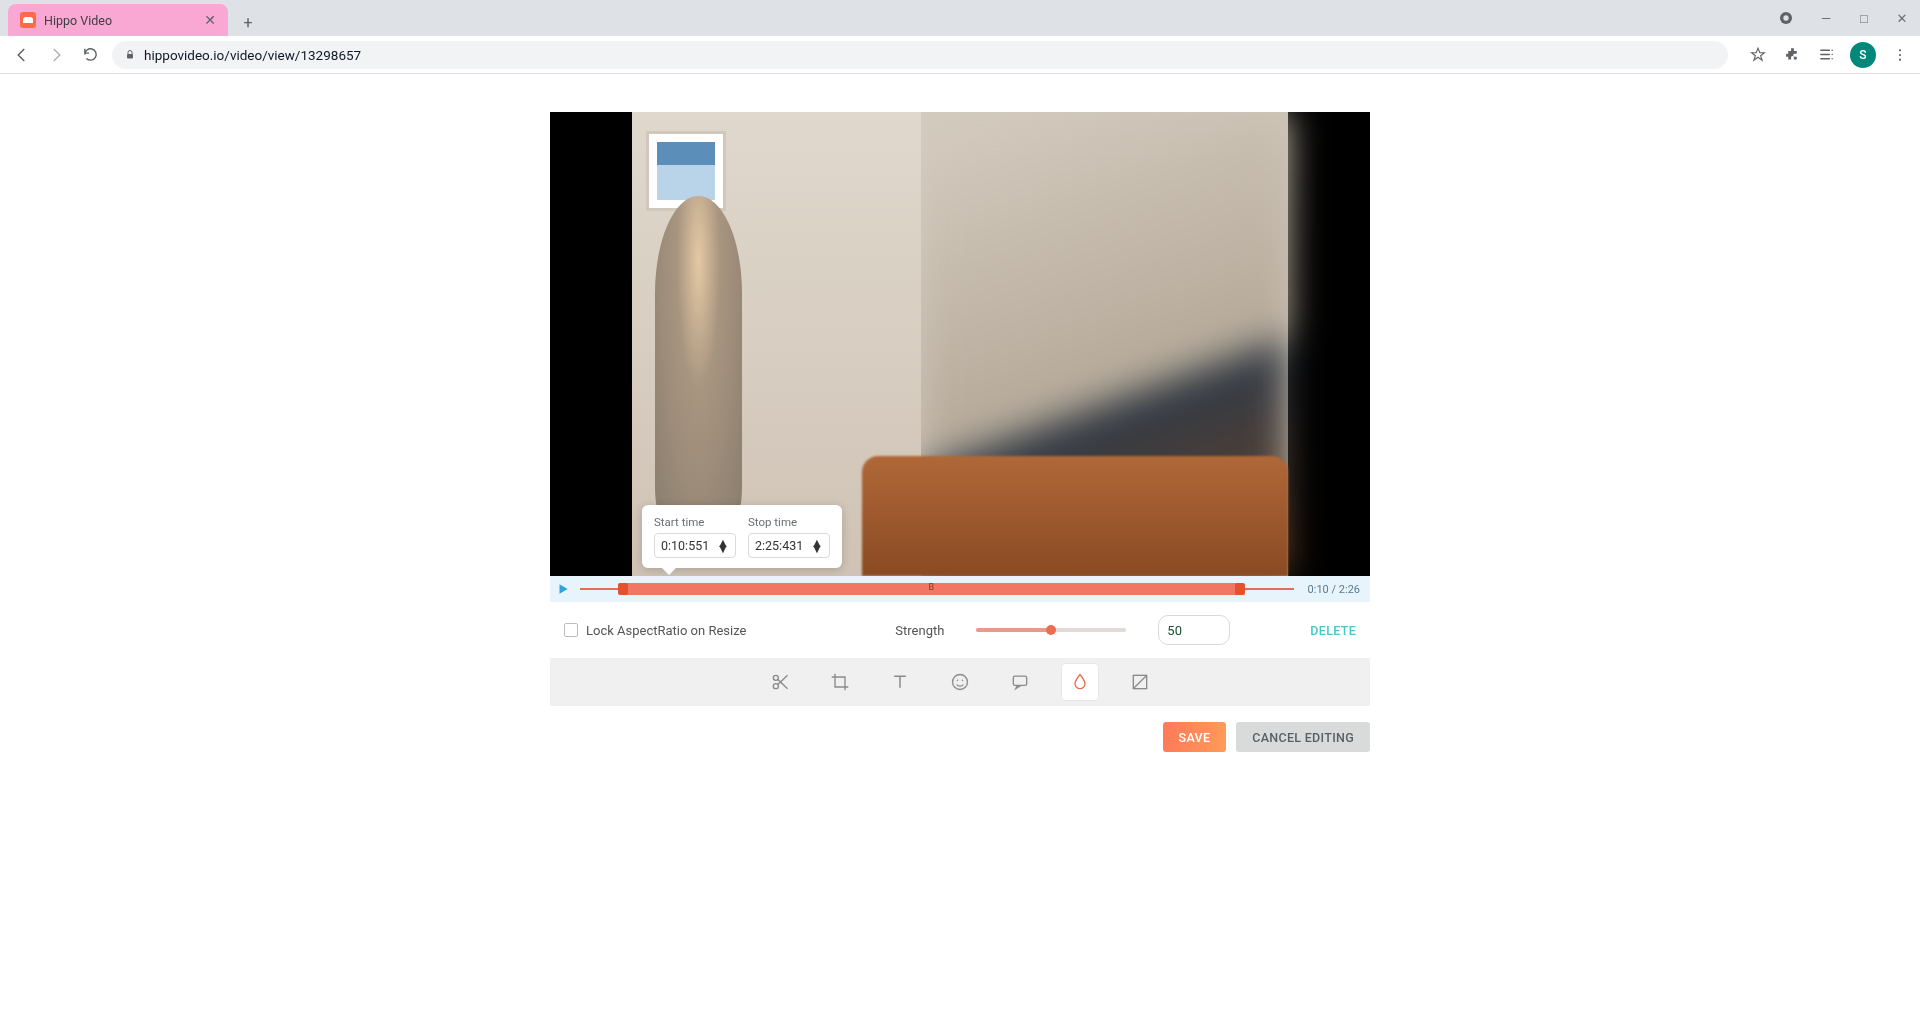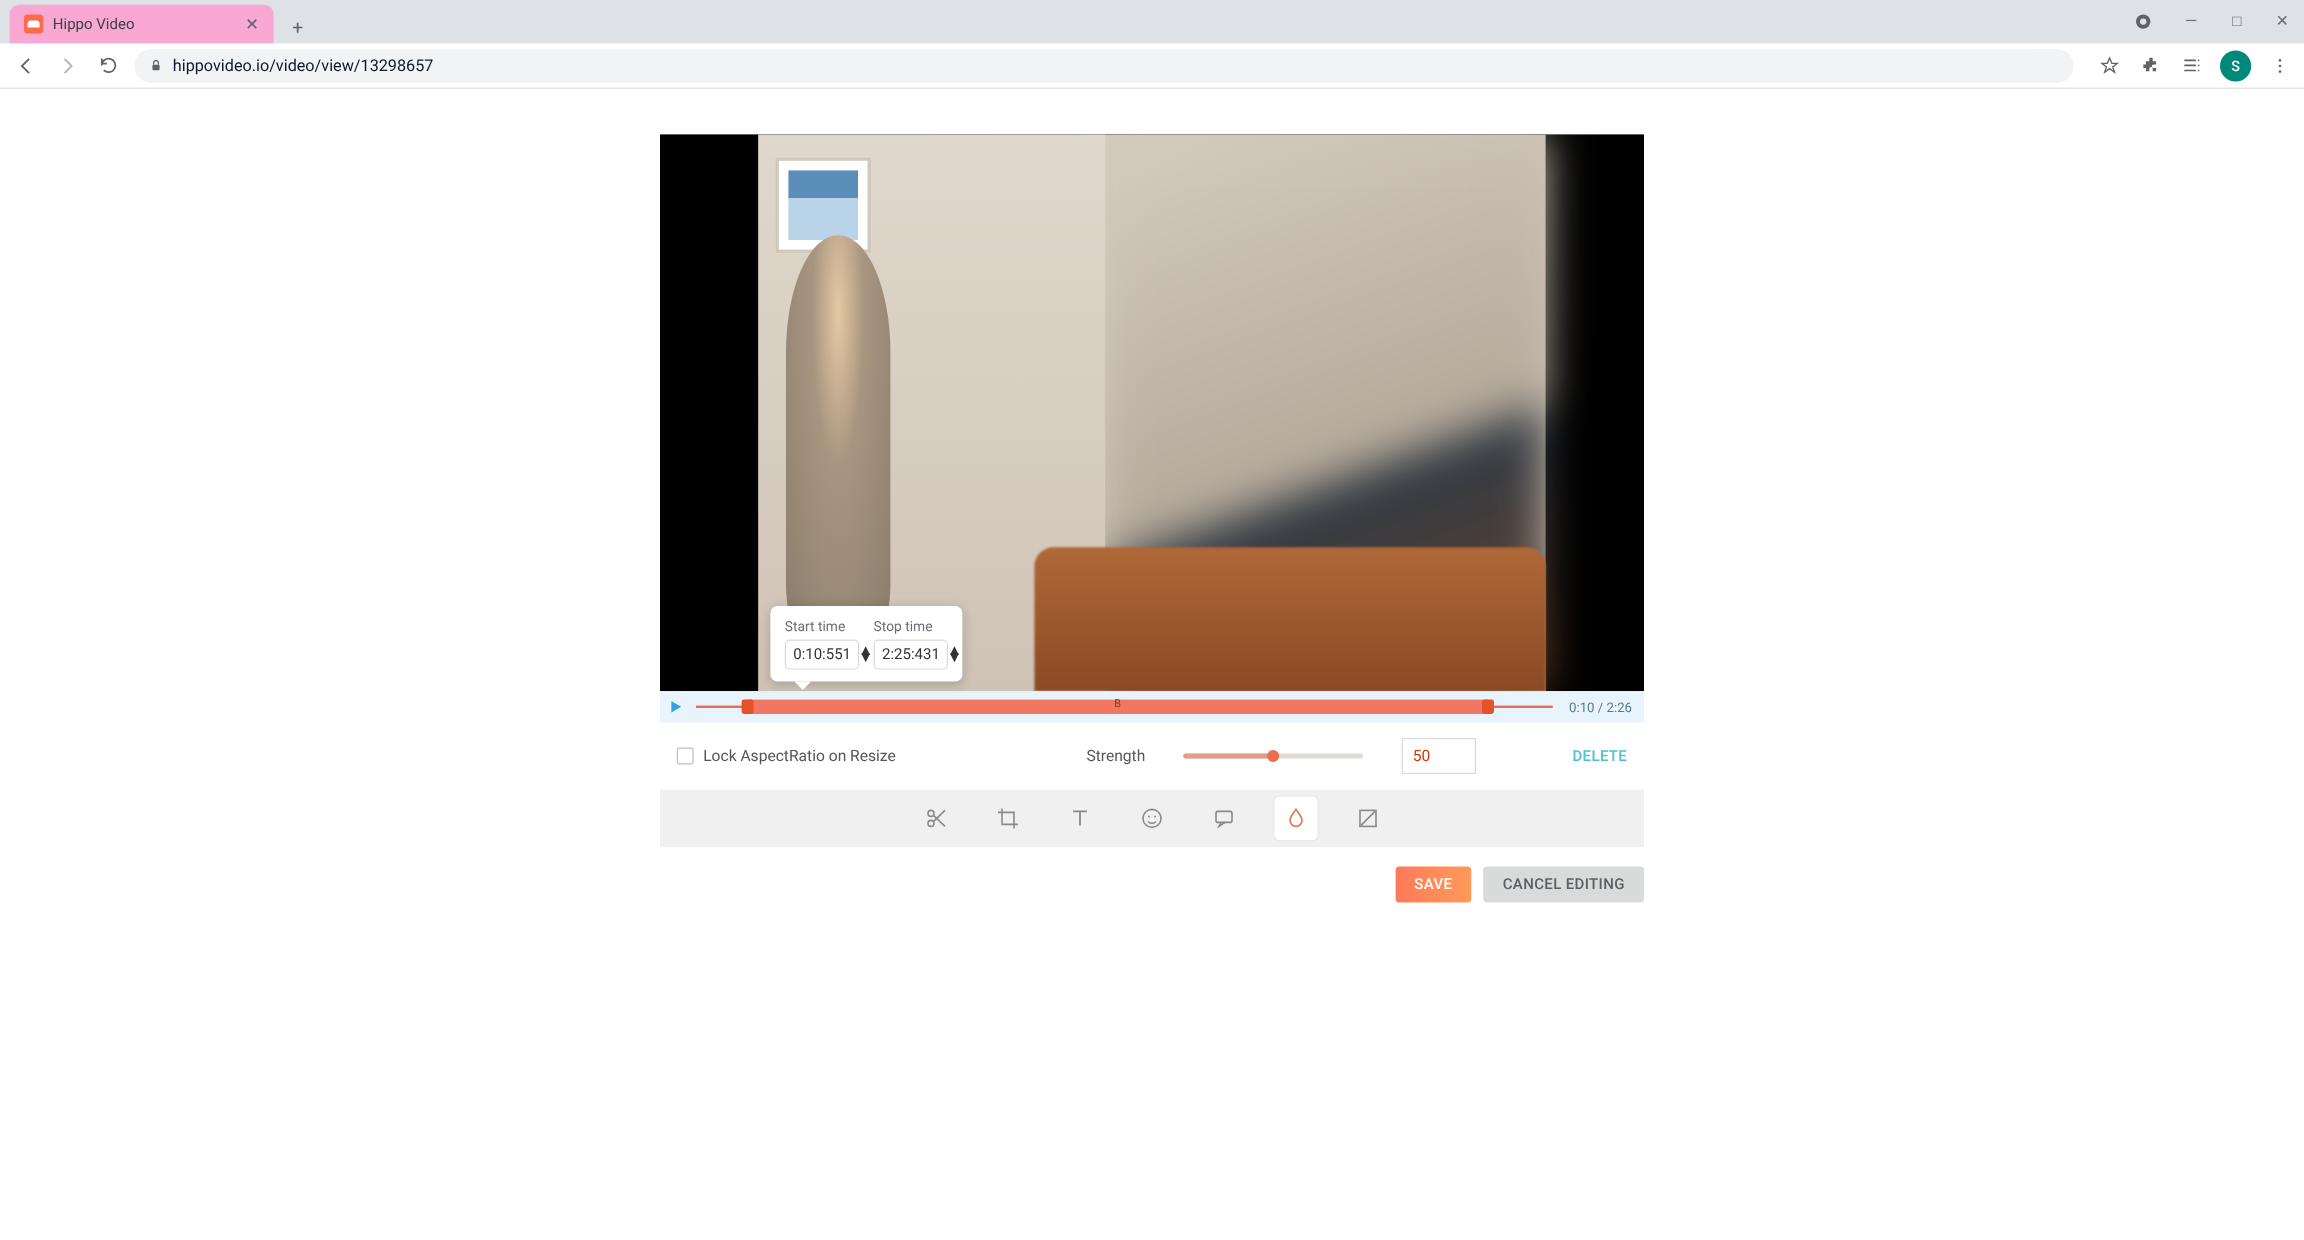--- a/index.html
+++ b/index.html
@@ -35,21 +35,21 @@
 .person-left { position: absolute; left: 8%; top: 18%; width: 30%; height: 70%; background: radial-gradient(ellipse at 50% 20%, #e4c9a3 0%, #a89580 35%, #8a7e6e 100%); border-radius: 50% 50% 10% 10% / 30% 30% 10% 10%; }
 .pic-frame { position: absolute; background: #fff; border: 3px solid #d0c8bb; }
 .pf1 { left: 5%; top: 4%; width: 80px; height: 80px; }
 .pf1::after { content:""; position:absolute; inset:8px; background: linear-gradient(180deg,#5b8fb9 40%,#b9d3e8 40%); }
 .chair { position: absolute; left: 35%; right: 0; bottom: 0; height: 120px; background: linear-gradient(180deg,#b06838 0%, #8a4a23 100%); border-radius: 16px 16px 0 0; filter: blur(1px); }
 
 
 .time-tooltip { position: absolute; left: 92px; bottom: 8px; background: #fff; border-radius: 6px; box-shadow: 0 2px 10px rgba(0,0,0,.18); padding: 10px 12px; display: flex; gap: 12px; }
 .time-tooltip::after { content:""; position:absolute; bottom:-7px; left:20px; width:0; height:0; border-left:7px solid transparent; border-right:7px solid transparent; border-top:7px solid #fff; }
 .time-field label { font-size: 11.5px; color: #6b6f73; display:block; margin-bottom:4px; }
-.time-input { display:flex; align-items:center; gap:6px; border:1px solid #d9d9d9; border-radius:4px; padding:4px 6px; width: 62px; }
+.time-input { display:flex; align-items:center; gap:6px; border:1px solid #d9d9d9; border-radius:4px; padding:4px 6px; width: 82px; }
 .time-input span { font-size: 12.5px; color:#333; }
 .spinner { display:flex; flex-direction:column; gap:0; margin-left:auto; color:#666; font-size:8px; line-height:6px; cursor:pointer; }
 
 
 .timeline { height: 26px; background: #e8f4fb; display: flex; align-items: center; position: relative; }
 .play-btn { width: 26px; height: 26px; display:flex; align-items:center; justify-content:center; color:#2da3df; cursor:pointer; }
 .track { flex:1; height: 16px; position: relative; margin: 0 4px; }
 .track-base { position:absolute; left:0; right:0; top:7px; height:2px; background:#ea6a58; }
 .range-bar { position:absolute; top:2px; height:12px; background:#f27762; left: 6%; width: 86.5%; }
 .range-handle { position:absolute; top:2px; width:10px; height:12px; background:#e5502d; border-radius:2px; cursor:ew-resize; }
@@ -60,21 +60,21 @@
 
 
 .options-row { height: 56px; display:flex; align-items:center; padding: 0 14px; gap: 20px; background:#fff; }
 .check-wrap { display:flex; align-items:center; gap:8px; font-size:13px; color:#555; }
 .checkbox { width:14px; height:14px; border:1.5px solid #bdbdbd; border-radius:2px; }
 .strength-wrap { display:flex; align-items:center; gap:32px; margin-left:auto; }
 .strength-label { font-size:13px; color:#555; }
 .slider { width:150px; height:4px; background:#e3dad6; position:relative; border-radius:2px; }
 .slider-fill { position:absolute; left:0; top:0; bottom:0; width:50%; background:#e69a88; border-radius:2px; }
 .slider-thumb { position:absolute; left:50%; top:50%; width:10px; height:10px; background:#eb6e50; border-radius:50%; transform:translate(-50%,-50%); cursor:pointer; }
-.strength-input { width:62px; height:30px; border:1px solid #d9d9d9; border-radius:0; padding:0 8px; font-size:13px; color:#c2410c; }
+.strength-input { width:72px; height:30px; border:1px solid #d9d9d9; border-radius:10px; padding:0 8px; font-size:13px; color:#14532d; }
 .delete-link { color:#4fc1c9; font-size:12.5px; font-weight:500; letter-spacing:.3px; cursor:pointer; margin-left: 60px; }
 
 
 .toolbar { height: 48px; background:#f0f0f0; display:flex; align-items:center; justify-content:center; gap: 24px; }
 .tool-btn { width:36px; height:36px; display:flex; align-items:center; justify-content:center; color:#8a8a8a; border-radius:4px; cursor:pointer; }
 .tool-btn.active { background:#fff; color:#eb6e50; box-shadow: 0 0 0 1px #e8e8e8; }
 .tool-btn svg { width:20px; height:20px; }
 
 
 .footer { width:820px; display:flex; justify-content:flex-end; gap:10px; padding-top:16px; }

